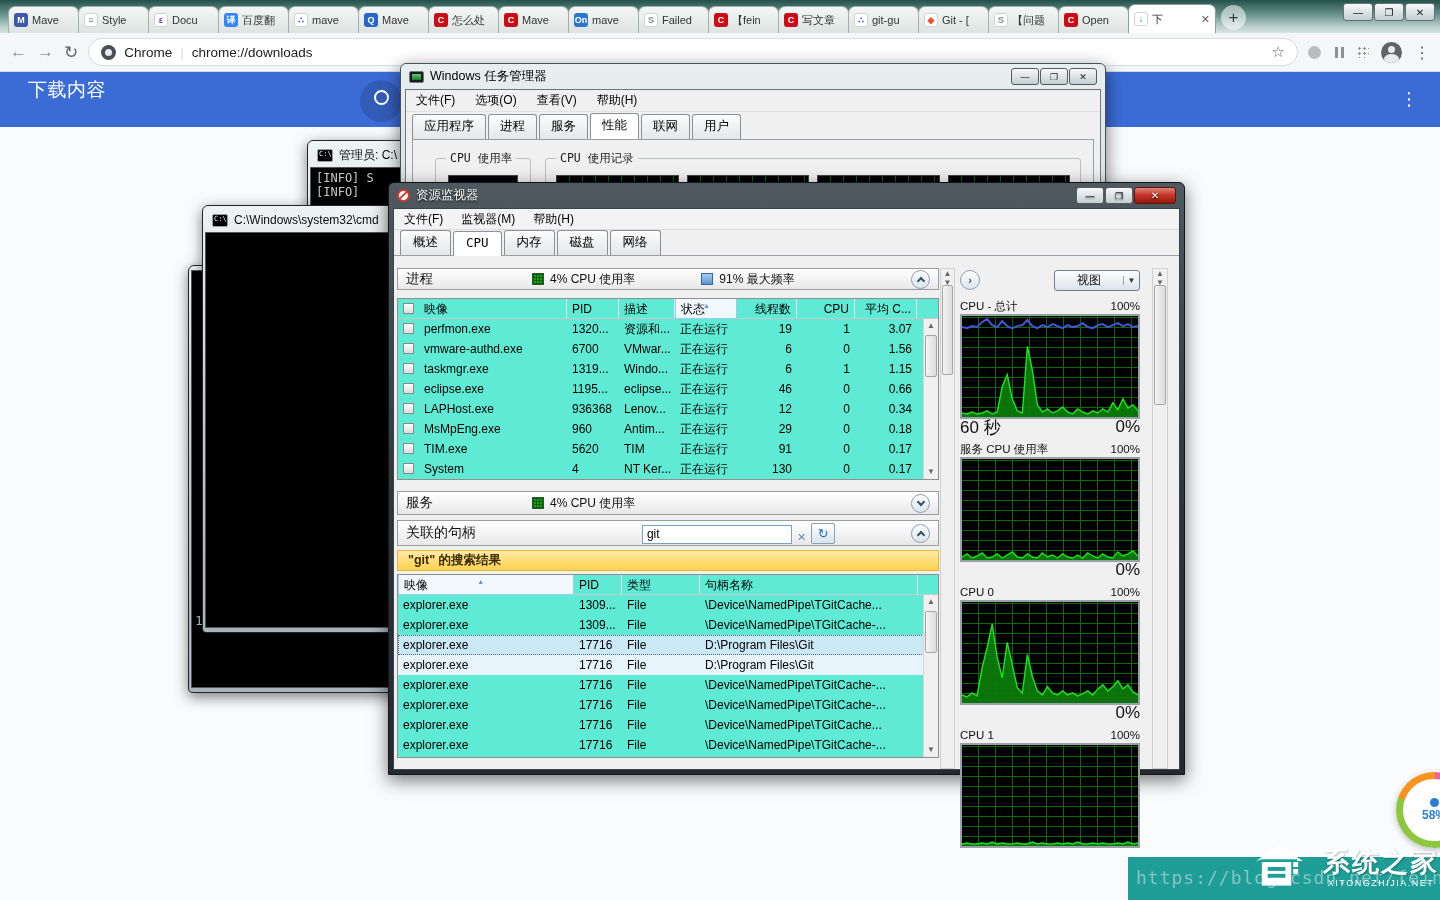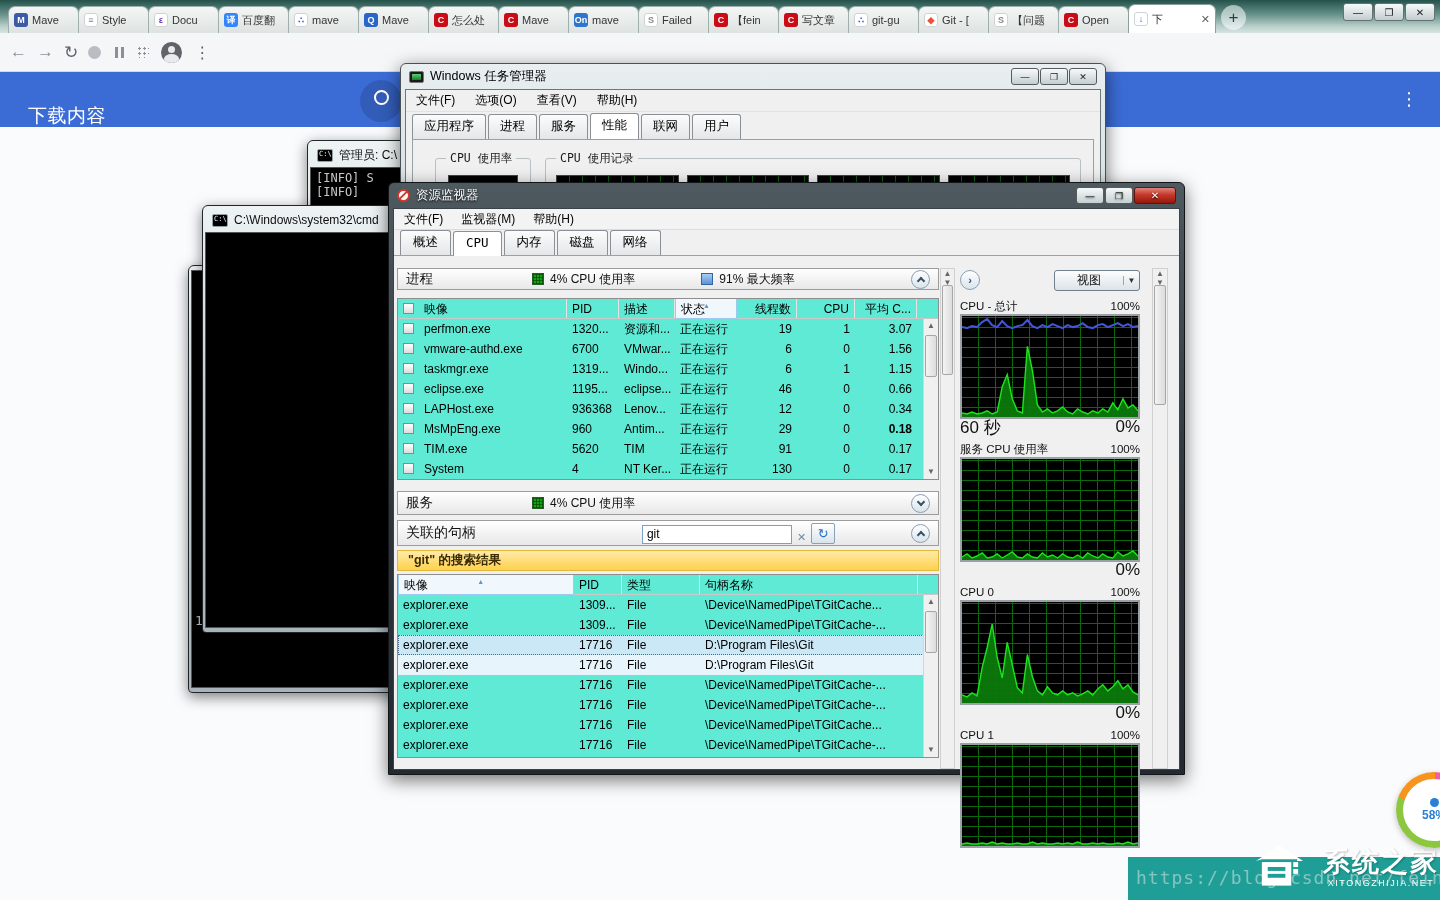--- a/index.html
+++ b/index.html
@@ -37,21 +37,21 @@
   .extrow{display:flex;align-items:center;gap:12px}
   .ext-circle{width:13px;height:13px;border-radius:50%;background:#b9bdc1}
   .ext-pause{width:12px;height:12px;display:flex;gap:3px;align-items:center;justify-content:center}
   .ext-pause i{width:3px;height:11px;background:#8b9095}
   .ext-grid{width:12px;height:12px;background-image:radial-gradient(#8b9095 1.2px,transparent 1.4px);background-size:5px 5px;background-position:0 0}
   .avatar{width:21px;height:21px;border-radius:50%;background:#606469;position:relative;overflow:hidden}
   .avatar::before{content:"";position:absolute;top:4px;left:7px;width:7px;height:7px;border-radius:50%;background:#e8eaed}
   .avatar::after{content:"";position:absolute;top:12px;left:3px;width:15px;height:10px;border-radius:50%;background:#e8eaed}
   .menu3{font-size:16px;color:#5f6368}
   .bluebar{position:absolute;left:0;top:72px;right:0;height:55px;background:#3B6CD6;color:#fff}
-  .bluebar .title{position:absolute;left:28px;top:31px;font-size:19px;letter-spacing:.5px}
+  .bluebar .title{position:absolute;left:28px;top:5px;font-size:19px;letter-spacing:.5px}
   .bluebar .srch{position:absolute;left:360px;top:79px;width:42px;height:42px;border-radius:21px;background:rgba(0,0,0,.14)}
   .bluebar .mag{position:absolute;left:374px;top:90px;width:15px;height:15px;border:2px solid #fff;border-radius:50%}
   .bluebar .dots{position:absolute;right:22px;top:88px;font-size:18px}
   .bluebar .srch,.bluebar .mag{top:8px}
   .bluebar .srch{left:360px}
   .bluebar .mag{left:374px;top:18px}
   .bluebar .dots{top:16px}
   .pagebg{position:absolute;left:0;top:127px;right:0;bottom:0;background:#fafbfc}
 
   
@@ -258,20 +258,27 @@
       <span>—</span>
       <span>❐</span>
       <span>✕</span>
     </div>
   </div>
 
   <div class="toolbar">
     <span class="navbtn">←</span>
     <span class="navbtn">→</span>
     <span class="navbtn dark">↻</span>
+    <div class="omnibox">
+      <span class="siteico"></span>
+      <span>Chrome</span>
+      <span class="omni-div">|</span>
+      <span class="omni-url">chrome://downloads</span>
+      <span class="omni-star">☆</span>
+    </div>
     <div class="extrow">
       <span class="ext-circle"></span>
       <span class="ext-pause">
           <i></i>
           <i></i>
         </span>
       <span class="ext-grid"></span>
       <span class="avatar"></span>
       <span class="menu3">⋮</span>
     </div>
@@ -452,21 +459,21 @@
               <span class="cell r" style="width: 62px;">0.34</span>
             </div>
             <div class="tr">
               <span class="cb"></span>
               <span class="cell" style="width: 148px;">MsMpEng.exe</span>
               <span class="cell" style="width: 52px;">960</span>
               <span class="cell" style="width: 56px;">Antim...</span>
               <span class="cell" style="width: 62px;">正在运行</span>
               <span class="cell r" style="width: 60px;">29</span>
               <span class="cell r" style="width: 58px;">0</span>
-              <span class="cell r" style="width: 62px; font-weight: bold;">0.18</span>
+              <span class="cell r" style="width: 62px;">0.18</span>
             </div>
             <div class="tr">
               <span class="cb"></span>
               <span class="cell" style="width: 148px;">TIM.exe</span>
               <span class="cell" style="width: 52px;">5620</span>
               <span class="cell" style="width: 56px;">TIM</span>
               <span class="cell" style="width: 62px;">正在运行</span>
               <span class="cell r" style="width: 60px;">91</span>
               <span class="cell r" style="width: 58px;">0</span>
               <span class="cell r" style="width: 62px;">0.17</span>

